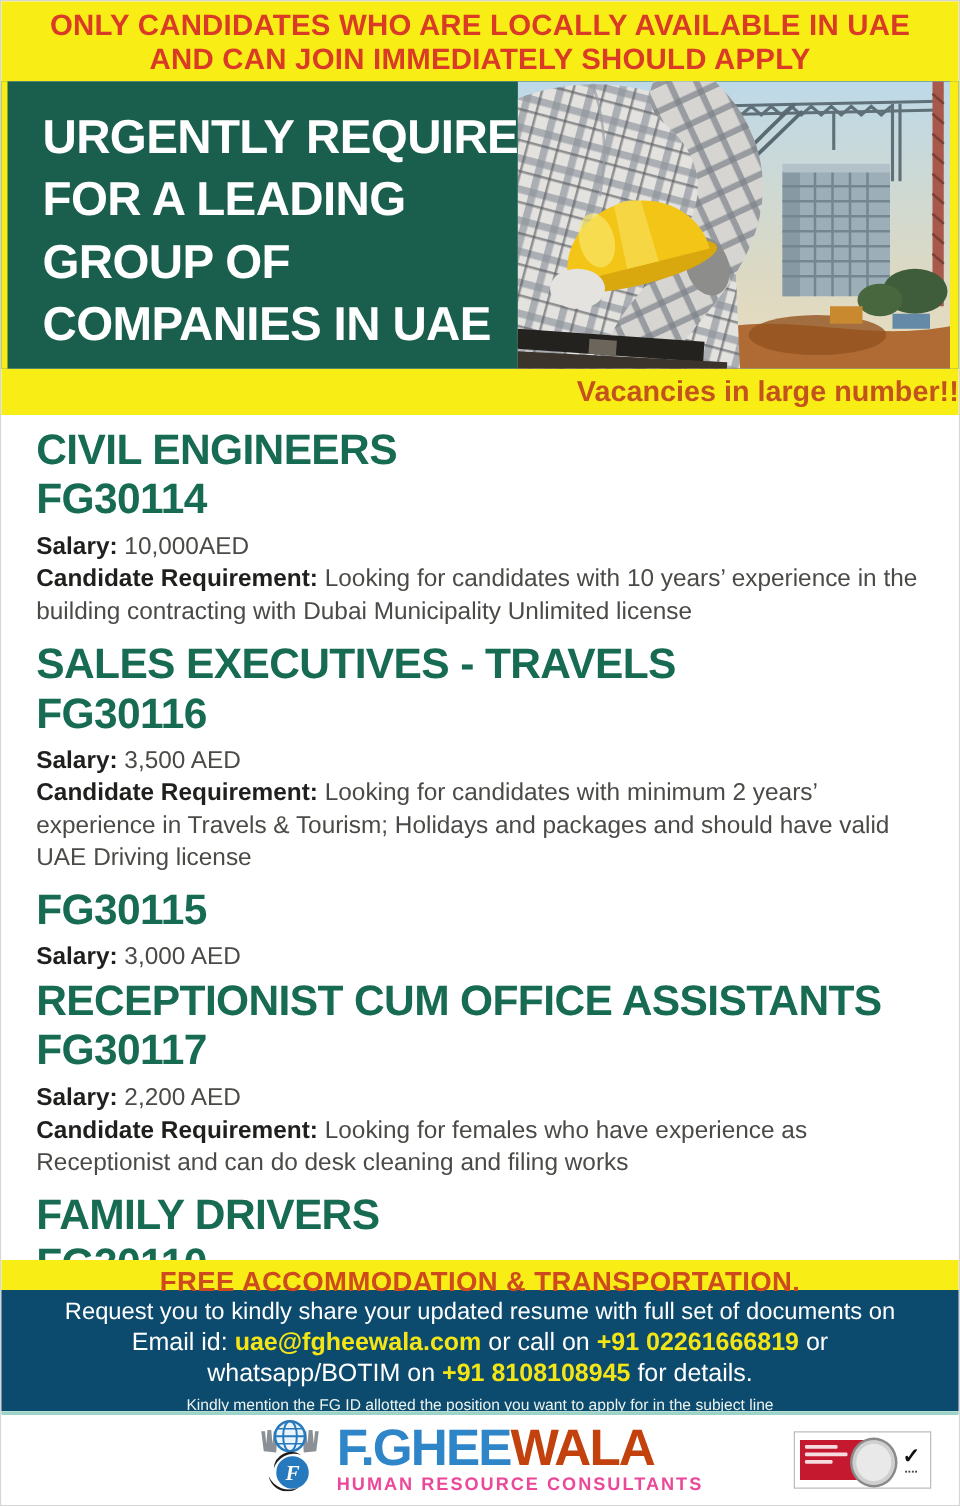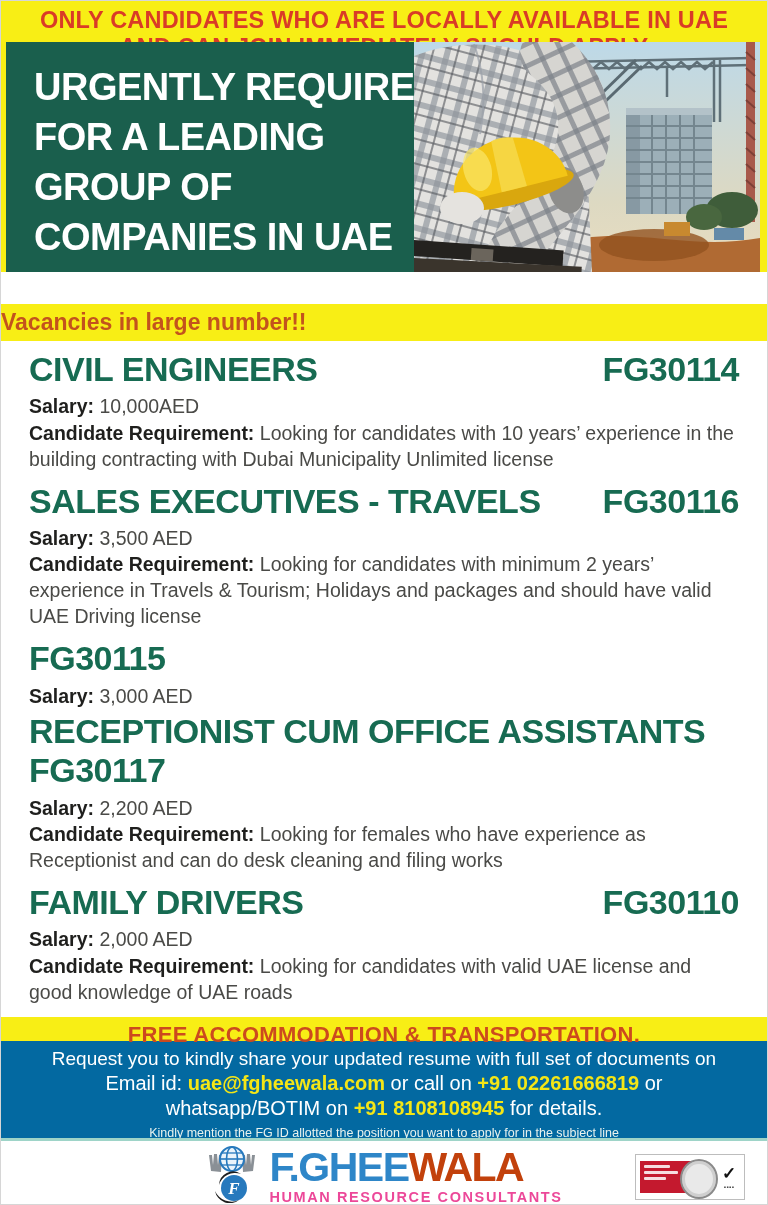--- a/index.html
+++ b/index.html
@@ -1,47 +1,47 @@
 <!DOCTYPE html>
 <html><head>
 <meta charset="utf-8">
 <style>
   html,body{margin:0;padding:0;background:#ffffff;font-family:"Liberation Sans",sans-serif;}
   .page{width:768px;height:1205px;position:relative;overflow:hidden;background:#fff;
         border:1px solid #d6d6d6;box-sizing:border-box;}
 
   
-  .top-banner{height:41px;background:#f8ee15;color:#d93b27;font-weight:bold;text-align:center;
+  .top-banner{height:64px;background:#f8ee15;color:#d93b27;font-weight:bold;text-align:center;
               font-size:23.5px;line-height:1.17;padding-top:6px;box-sizing:border-box;letter-spacing:.2px;}
 
   
   .header{height:230px;background:#1a5f4d;position:relative;box-sizing:border-box;
           border-left:5px solid #f8ee15;border-right:7px solid #f8ee15;}
   .header-title{position:absolute;left:28px;top:20px;color:#ffffff;font-weight:bold;
                 font-size:38px;line-height:50px;letter-spacing:-.5px;}
   .photo{position:absolute;right:0;top:0;width:346px;height:230px;overflow:hidden;}
   .photo svg{display:block;}
 
   
   .vacancies{height:37px;background:#f8ee15;color:#c3531d;font-weight:bold;font-size:23px;
-             text-align:left;line-height:36px;margin-top:32px;}
+             text-align:right;line-height:36px;}
   .accommodation{height:24px;background:#f8ee15;color:#cc4a1e;font-weight:bold;font-size:22px;
                  text-align:center;line-height:35px;letter-spacing:.3px;}
 
   
   .jobs{height:676px;box-sizing:border-box;padding:6px 28px 0;background:#fff;overflow:hidden;}
   .job-head{display:flex;justify-content:space-between;flex-wrap:wrap;align-items:baseline;
-            color:#176b52;font-weight:bold;font-size:34px;letter-spacing:-.5px;line-height:1.16;margin-top:3px;}
+            color:#176b52;font-weight:bold;font-size:34px;letter-spacing:-.5px;line-height:1.16;margin-top:3px;flex-direction:column;}
   .job-code{flex:none;}
   .job-meta{font-size:19.5px;color:#4a4a47;margin-top:5px;line-height:1.3;}
   .job-meta b, .job-req b{color:#1f1f1d;}
   .job-req{font-size:19.5px;color:#4a4a47;line-height:1.33;margin:1px 0 9px;}
 
   
-  .contact{height:97px;background:#0369a1;color:#fff;text-align:center;
+  .contact{height:97px;background:#0c4a6e;color:#fff;text-align:center;
            padding-top:7px;box-sizing:border-box;overflow:hidden;}
   .contact .l1{font-size:19px;}
   .contact .l2,.contact .l3{font-size:20px;margin-top:2px;}
   .hl{color:#f4e616;font-weight:bold;}
   .note{font-size:12.5px;line-height:1.3;margin-top:3px;color:#eaf3ef;}
   .note.first{margin-top:5px;}
 
   
   .footer{height:72px;background:#fff;border-top:3px solid #9ed4c8;box-sizing:border-box;
           display:flex;align-items:center;justify-content:center;position:relative;}

